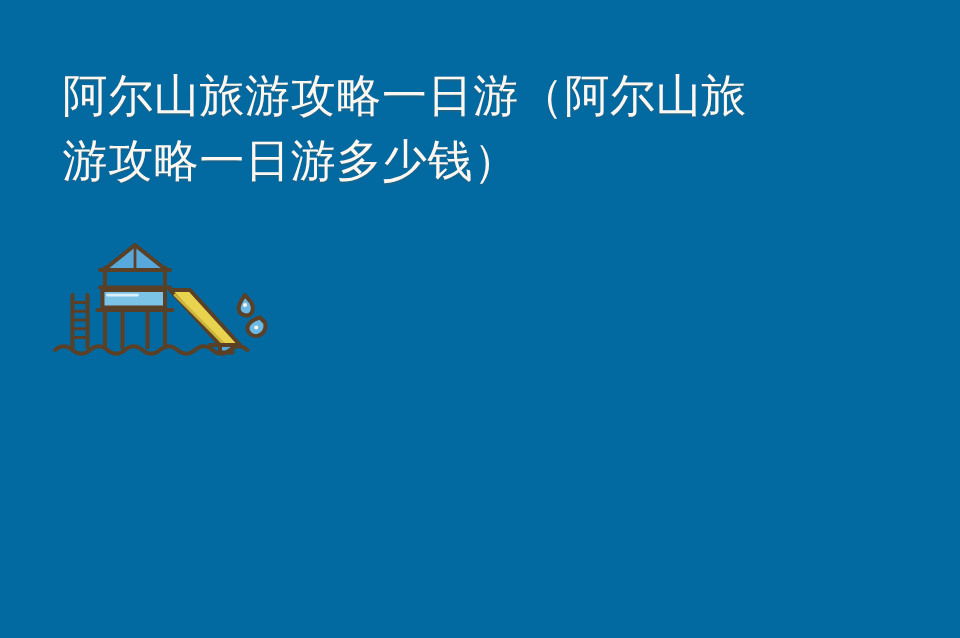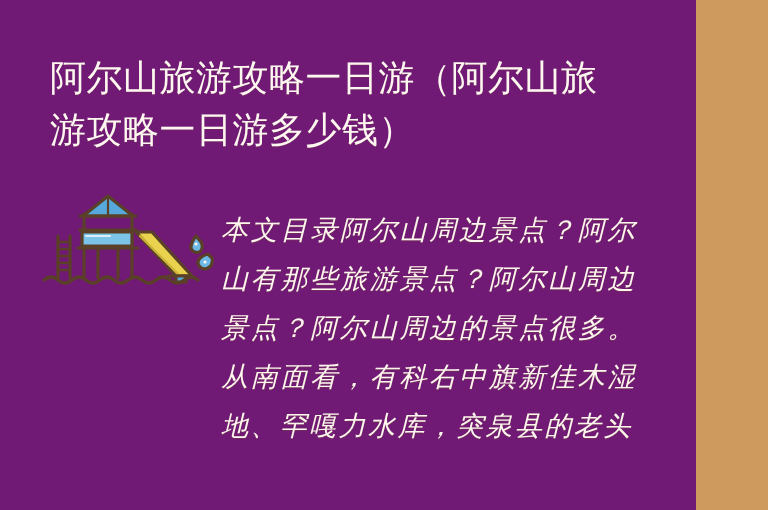--- a/index.html
+++ b/index.html
@@ -9,23 +9,23 @@
   }
   body {
     width: 768px;
     height: 510px;
     overflow: hidden;
     background: #cf9a5e;
     font-family: "Liberation Sans", "DejaVu Sans", sans-serif;
   }
   .page {
     position: relative;
-    width: 696px;
+    width: 768px;
     height: 510px;
-    background: #701a75;
+    background: #0369a1;
     box-sizing: border-box;
   }
 
   
   .title-block {
     position: absolute;
     left: 50px;
     top: 52px;
     width: 576px;
   }
@@ -130,17 +130,14 @@
           <circle cx="165" cy="70" r="1.6" fill="#fdf6ec" stroke="none"></circle>
         </g>
 
         <g>
           <path d="M4 88 q7 -6 14 0 q7 6 14 0 q7 -6 14 0 q7 6 14 0 q7 -6 14 0 q7 6 14 0 q7 -6 14 0 q7 6 14 0 q7 -6 14 0 q7 6 14 0 q7 -6 14 0"></path>
         </g>
       </g>
     </svg>
   </div>
 
-  <div class="body-block">
-    <div class="body-text">本文目录阿尔山周边景点？阿尔山有那些旅游景点？阿尔山周边景点？阿尔山周边的景点很多。从南面看，有科右中旗新佳木湿地、罕嘎力水库，突泉县的老头</div>
-  </div>
 
 </div>
 
 </body></html>

